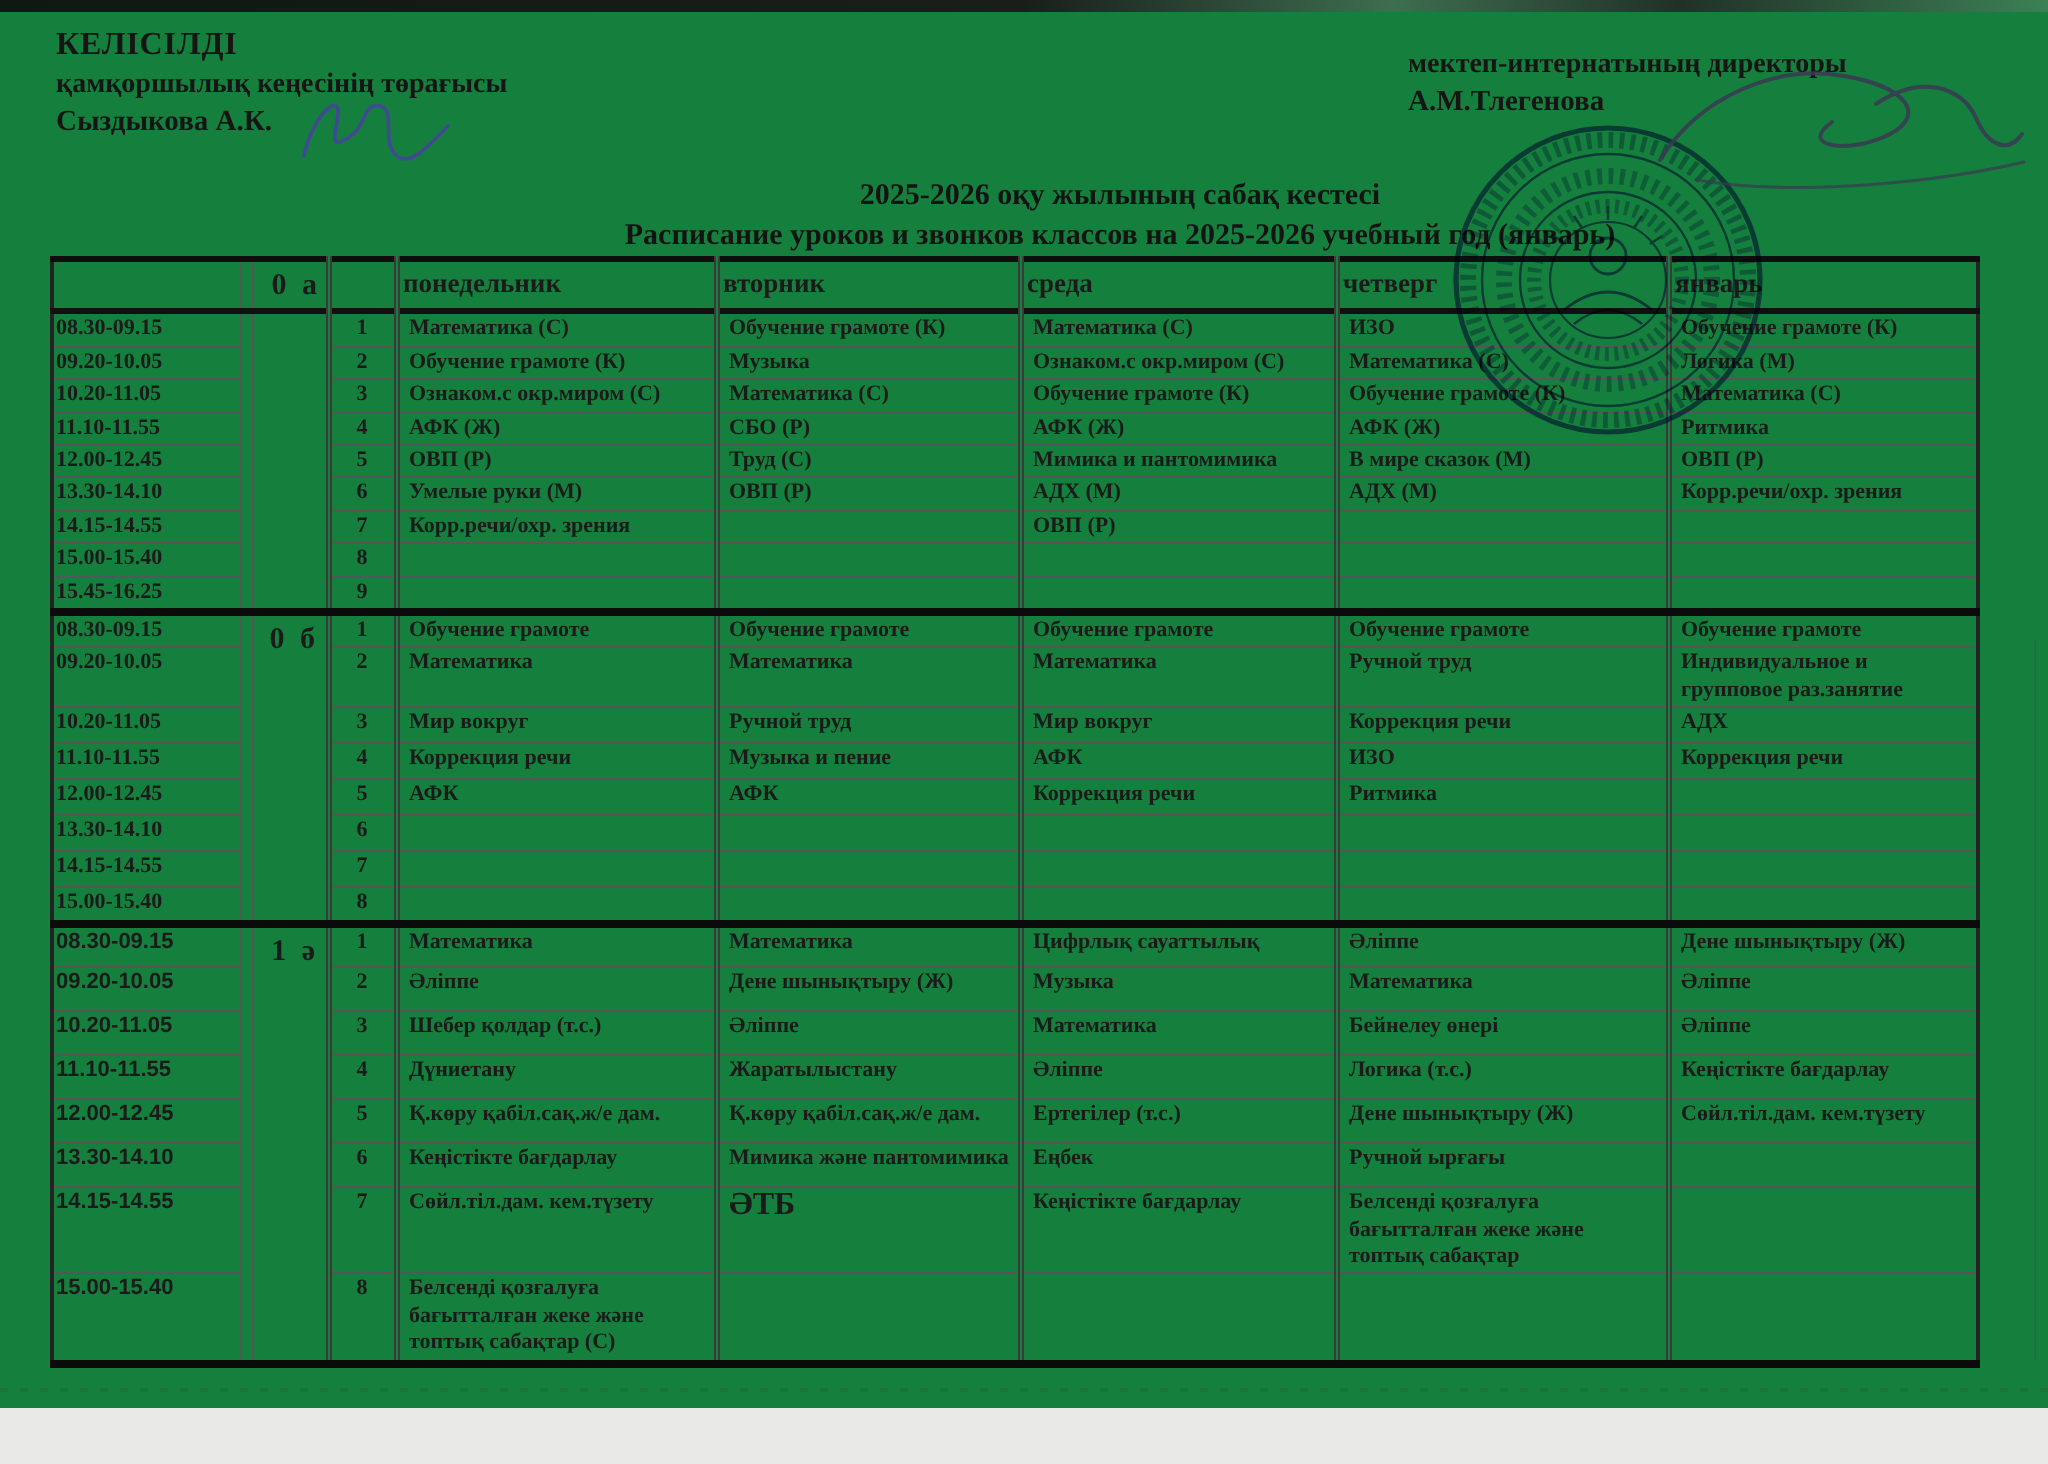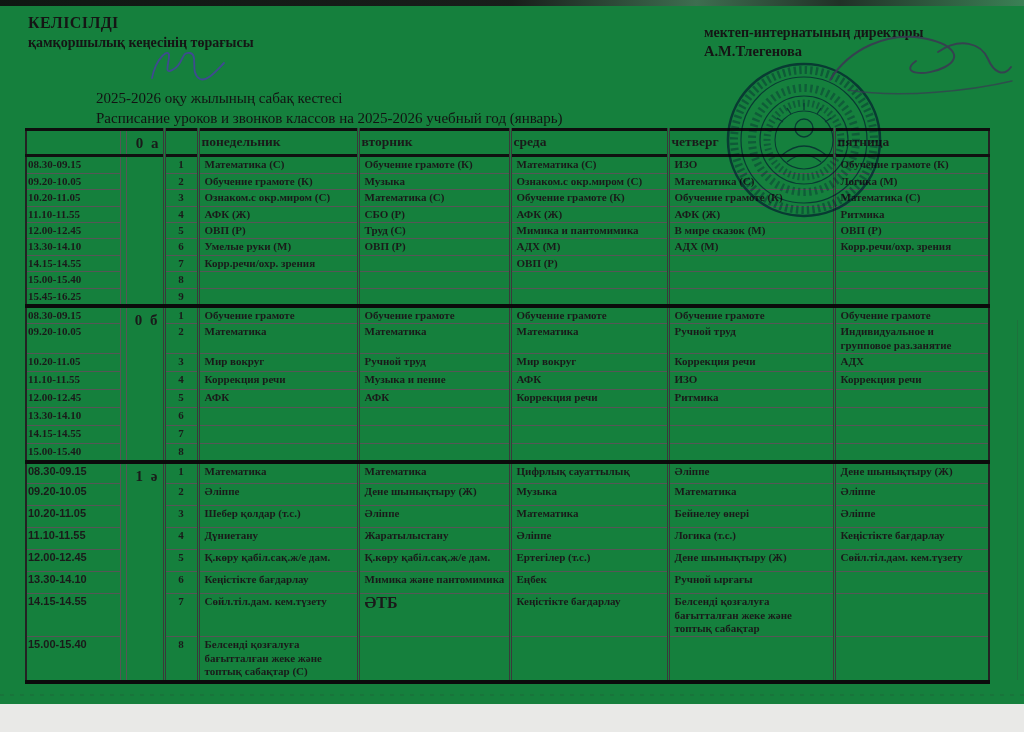--- a/index.html
+++ b/index.html
@@ -11,22 +11,22 @@
     background:linear-gradient(90deg,rgba(15,15,15,.92) 0%,rgba(25,25,25,.95) 50%,rgba(95,95,95,.55) 68%,rgba(35,35,35,.85) 82%,rgba(130,130,130,.35) 100%)}
   .scan-edge-right{position:absolute;top:320px;right:6px;width:1px;height:360px;background:rgba(60,60,60,.22)}
 
   .app{position:absolute;font-weight:700;color:#151515;line-height:1.3}
   .app .t{font-size:16px;letter-spacing:.4px}
   .app .r{font-size:14px}
   .app .n{font-size:14.5px}
   #app-left{left:28px;top:13px}
   #app-right{left:704px;top:24px}
 
-  .doc-title{position:absolute;top:89px;left:96px;width:928px;
-    font-weight:400;font-size:15px;color:#131313;line-height:1.32}
+  .doc-title{position:absolute;top:89px;left:96px;width:928px;text-align:center;
+    font-weight:700;font-size:15px;color:#131313;line-height:1.32}
 
   #schedule{position:absolute;left:25px;top:128px;width:963px;border-collapse:collapse;
     table-layout:fixed;color:#1a1a1a;border:2px solid #232323;border-top:3px solid #0e0e0e;
     border-bottom:4px solid #0b0b0b}
   #schedule td{border:1px solid #565656;font-size:11px;font-weight:700;line-height:1.22;
     padding:1px 3px 1px 5px;vertical-align:top;overflow:hidden;word-wrap:break-word}
   #schedule td.time{padding:1px 1px}
   #schedule td.num{text-align:center;border-left:3px double #3a3a3a;padding:1px 1px}
   #schedule td.day{border-left:3px double #3a3a3a}
   #schedule td.gutter{border:none}
@@ -52,20 +52,21 @@
 </head>
 <body>
 
 <div id="page">
 
   <div class="scan-edge-top"></div>
 
   <div class="app" id="app-left">
     <div class="t">КЕЛІСІЛДІ</div>
     <div class="r">қамқоршылық кеңесінің төрағысы</div>
+    <div class="n">Сыздыкова А.К.</div>
   </div>
 
   <div class="app" id="app-right">
     <div class="r">мектеп-интернатының директоры</div>
     <div class="n">А.М.Тлегенова</div>
   </div>
 
   <div class="doc-title">
     <div>2025-2026 оқу жылының сабақ кестесі</div>
     <div>Расписание уроков и звонков классов на 2025-2026 учебный год (январь)</div>
@@ -86,21 +87,21 @@
   <thead>
         <tr>
           <td class="time"></td>
           <td class="gutter"></td>
           <td class="klass">0 а</td>
           <td class="num"></td>
           <td class="day">понедельник</td>
           <td class="day">вторник</td>
           <td class="day">среда</td>
           <td class="day">четверг</td>
-          <td class="day">пятница</td>
+          <td class="day">январь</td>
         </tr>
       </thead>
       <tbody class="s1">
         <tr>
           <td class="time">08.30-09.15</td>
           <td class="gutter" rowspan="9"></td>
           <td class="klass" rowspan="9"></td>
           <td class="num">1</td>
           <td class="day">Математика (С)</td>
           <td class="day">Обучение грамоте (К)</td>

